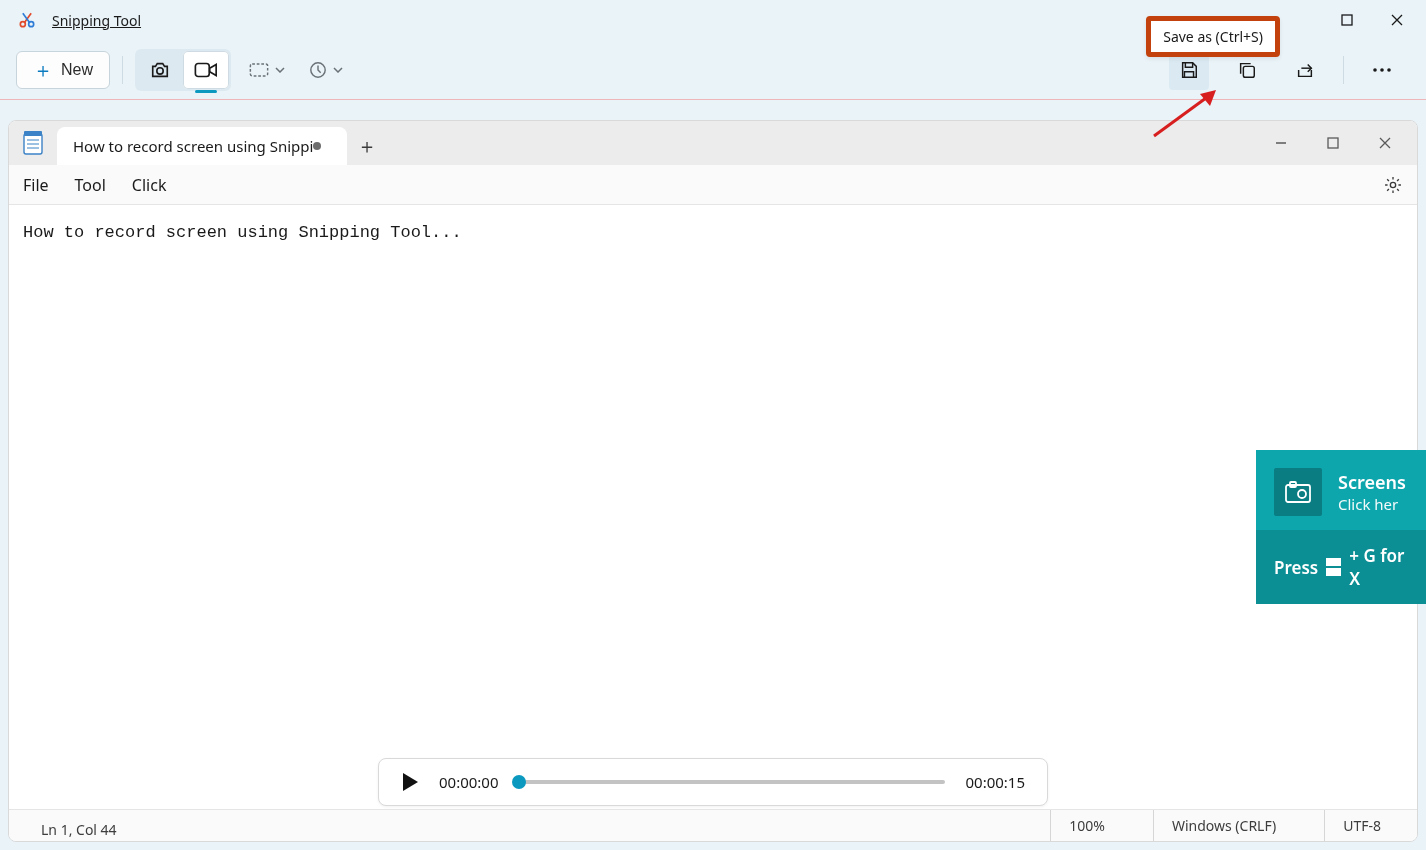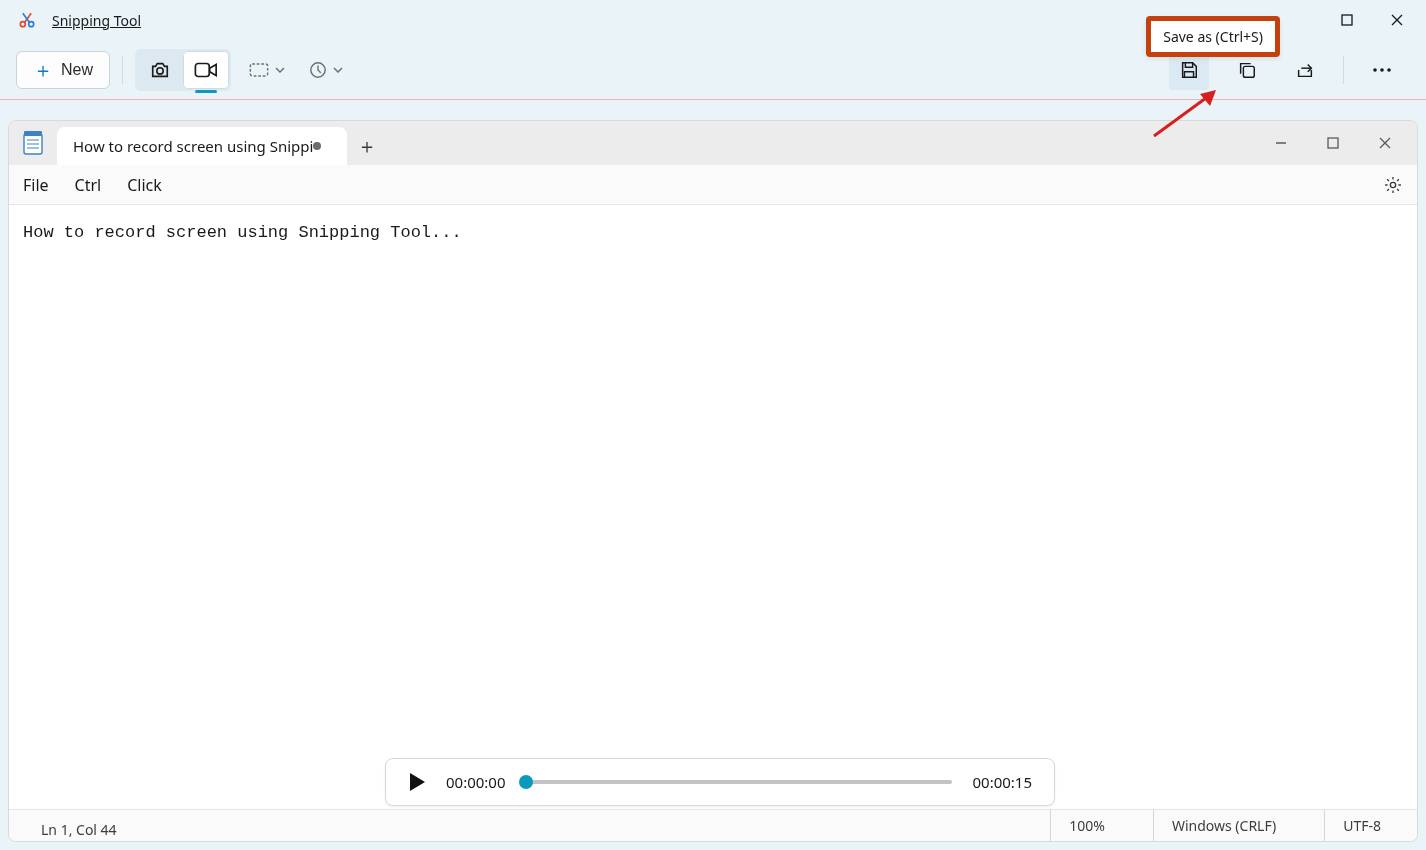--- a/index.html
+++ b/index.html
@@ -163,21 +163,20 @@
   
   .playbar {
     position:absolute;
     left:50%; transform:translateX(-50%);
     bottom:44px;
     width:670px; height:48px;
     background:#fff; border:1px solid #d9d9d9; border-radius:8px;
     display:flex; align-items:center; padding:0 22px; gap:20px;
     z-index:40;
     box-shadow:0 1px 3px rgba(0,0,0,0.06);
-    margin-left:7px;
   }
   .playbar .time { font-size:15px; }
   .playbar .track {
     flex:1; height:4px; background:#c3c3c3; border-radius:2px; position:relative;
   }
   .playbar .thumb {
     position:absolute; left:0; top:50%; transform:translate(-50%, -50%);
     width:14px; height:14px; border-radius:50%; background:#0b99c0;
   }
 
@@ -353,21 +352,21 @@
         <div class="win-btn">
           <svg width="12" height="12" viewBox="0 0 12 12">
               <path d="M1 1 L11 11 M11 1 L1 11" stroke-width="1.3"></path>
             </svg>
         </div>
       </div>
     </div>
 
     <div class="np-menubar">
       <span>File</span>
-      <span>Ctrl</span>
+      <span>Tool</span>
       <span>Click</span>
       <span class="settings">
         <svg width="20" height="20" viewBox="0 0 24 24" fill="none" stroke="#3a3a3a" stroke-width="1.6">
           <circle cx="12" cy="12" r="3.2"></circle>
           <path d="M12 2.5 v3 M12 18.5 v3 M2.5 12 h3 M18.5 12 h3 M5 5 l2.1 2.1 M16.9 16.9 L19 19 M19 5 l-2.1 2.1 M7.1 16.9 L5 19"></path>
         </svg>
       </span>
     </div>
 
     <div class="np-editor">How to record screen using Snipping Tool...</div>
@@ -387,14 +386,34 @@
           <polygon points="2,1 17,10 2,19"></polygon>
         </svg>
     </span>
     <span class="time">00:00:00</span>
     <div class="track">
       <div class="thumb"></div>
     </div>
     <span class="time">00:00:15</span>
   </div>
 
+  <div class="xbox-toast">
+    <div class="xbox-top">
+      <div class="xbox-iconbox">
+        <svg width="26" height="22" viewBox="0 0 26 22" fill="none" stroke="#fff" stroke-width="1.8">
+          <rect x="1" y="4" width="24" height="17" rx="2"></rect>
+            <rect x="5" y="1" width="6" height="5" rx="1"></rect>
+            <circle cx="17" cy="13" r="4"></circle>
+        </svg>
+      </div>
+      <div>
+        <div class="xbox-title">Screens</div>
+        <div class="xbox-sub">Click her</div>
+      </div>
+    </div>
+    <div class="xbox-bottom">
+      <span>Press</span>
+      <span class="winkey"></span>
+      <span>+ G for X</span>
+    </div>
+  </div>
 
 </div>
 
 </body></html>

